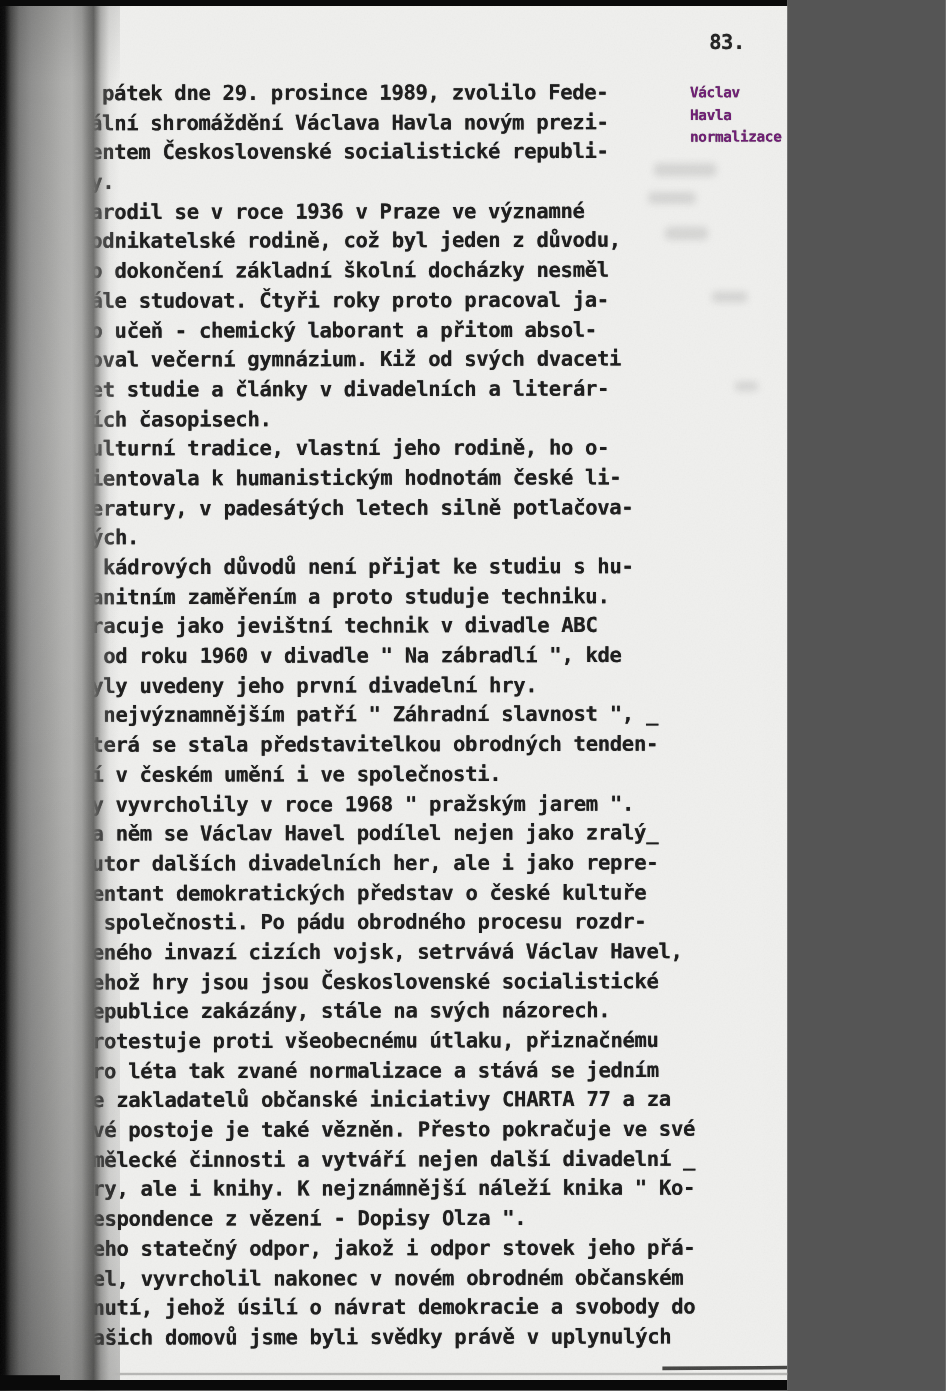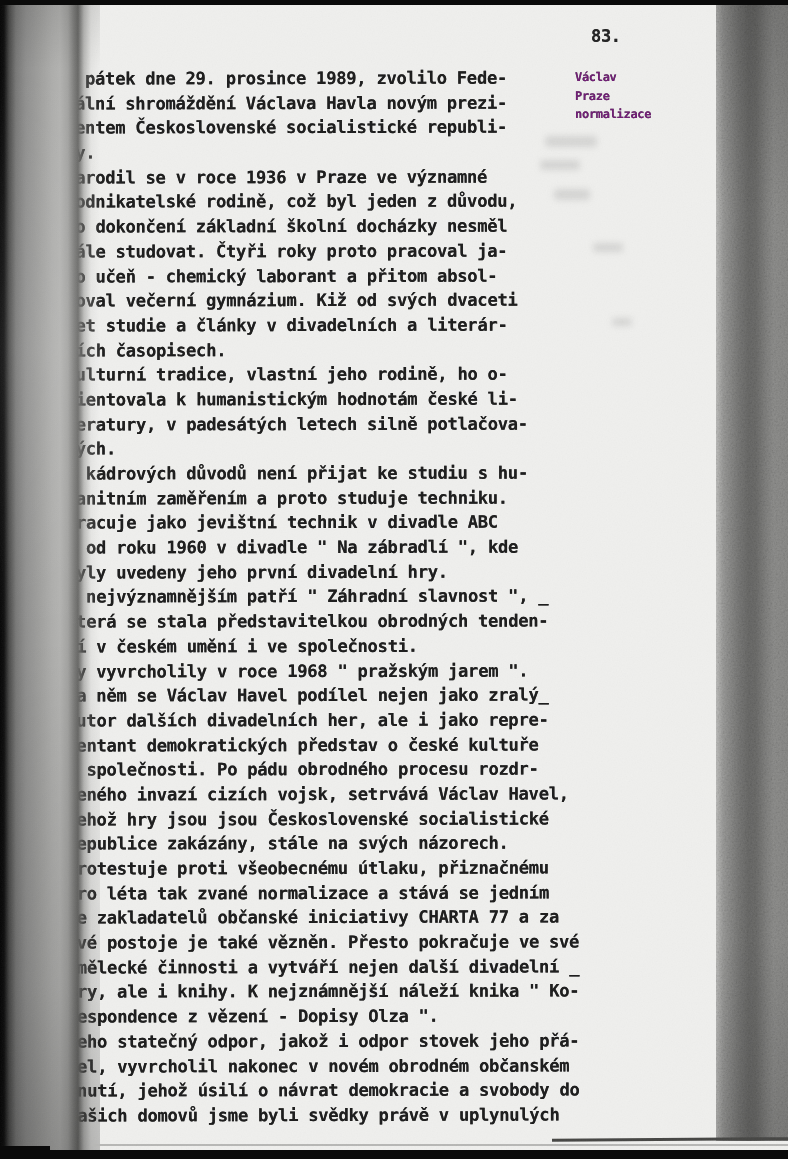--- a/index.html
+++ b/index.html
@@ -1,17 +1,17 @@
 <!DOCTYPE html>
 <html><head>
 <meta charset="utf-8">
 <style>
   html,body { margin:0; padding:0; background:#555; }
   .scan {
-    position:relative; width:788px; height:1159px; overflow:hidden;
+    position:relative; width:656px; height:1159px; overflow:hidden;
     background:#efefed;
     font-family:"DejaVu Sans Mono","Liberation Mono",monospace;
   }
   
   .top-bar { position:absolute; left:0; top:0; width:788px; height:5px; background:#0a0a0a; z-index:6; }
   .bottom-bar { position:absolute; left:0; top:1150px; width:788px; height:9px; background:#0a0a0a; z-index:6; }
   .bottom-left-black { position:absolute; left:0; top:1146px; width:50px; height:13px; background:#0a0a0a; z-index:6; }
 
   
   .spine {
@@ -86,21 +86,21 @@
   <div class="ghost g1"></div>
   <div class="ghost g2"></div>
   <div class="ghost g3"></div>
   <div class="ghost g4"></div>
   <div class="ghost g5"></div>
 
   <div class="page-number">83.</div>
 
   <div class="margin-note">
       <div class="line">Václav</div>
-      <div class="line">Praze</div>
+      <div class="line">Havla</div>
       <div class="line">normalizace</div>
     </div>
 
   <div class="body-text">
       <div class="line">V pátek dne 29. prosince 1989, zvolilo Fede-</div>
       <div class="line">rální shromáždění Václava Havla novým prezi-</div>
       <div class="line">dentem Československé socialistické republi-</div>
       <div class="line">ky.</div>
       <div class="line">"arodil se v roce 1936 v Praze ve významné</div>
       <div class="line">podnikatelské rodině, což byl jeden z důvodu,</div>

